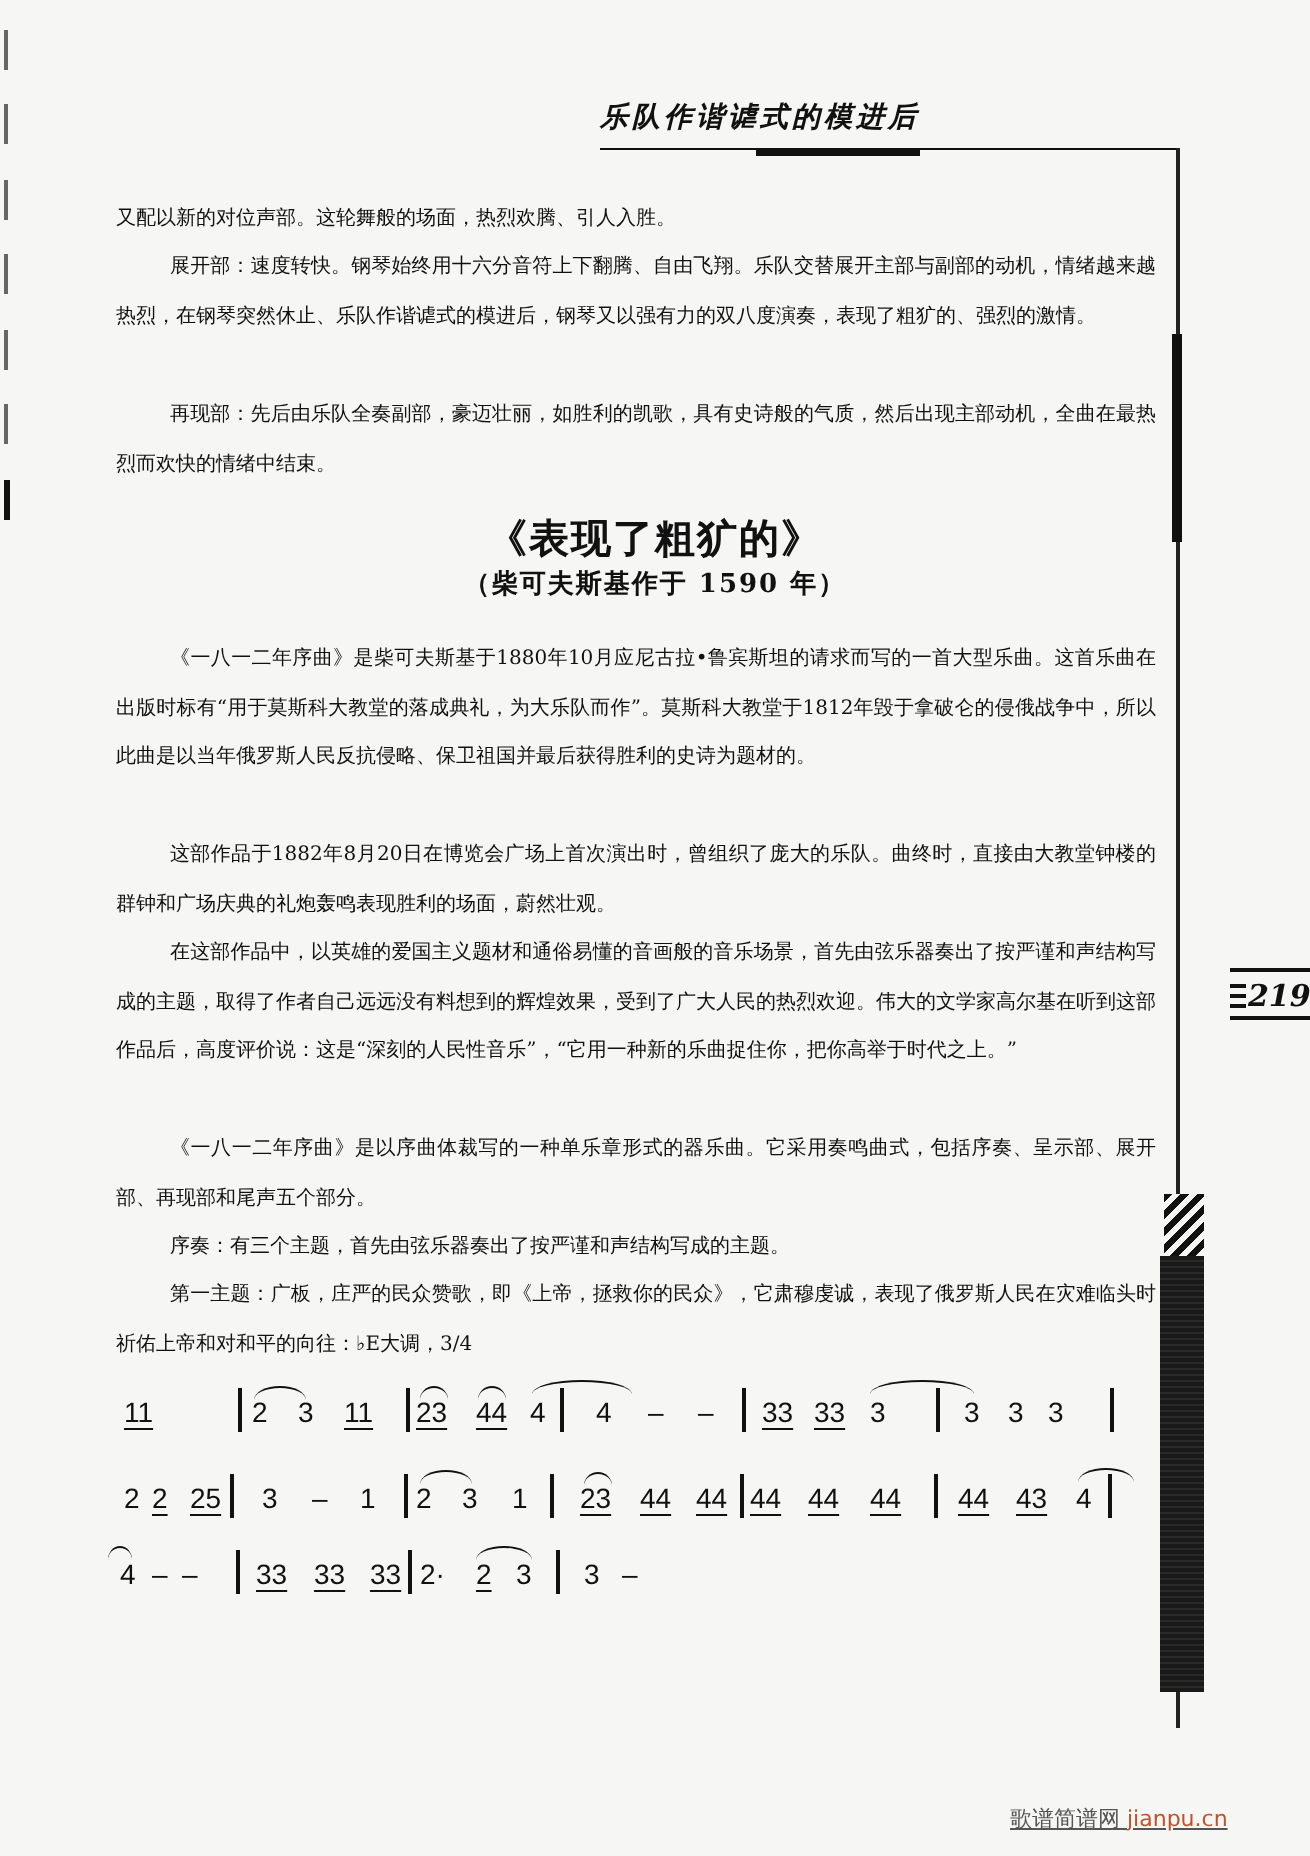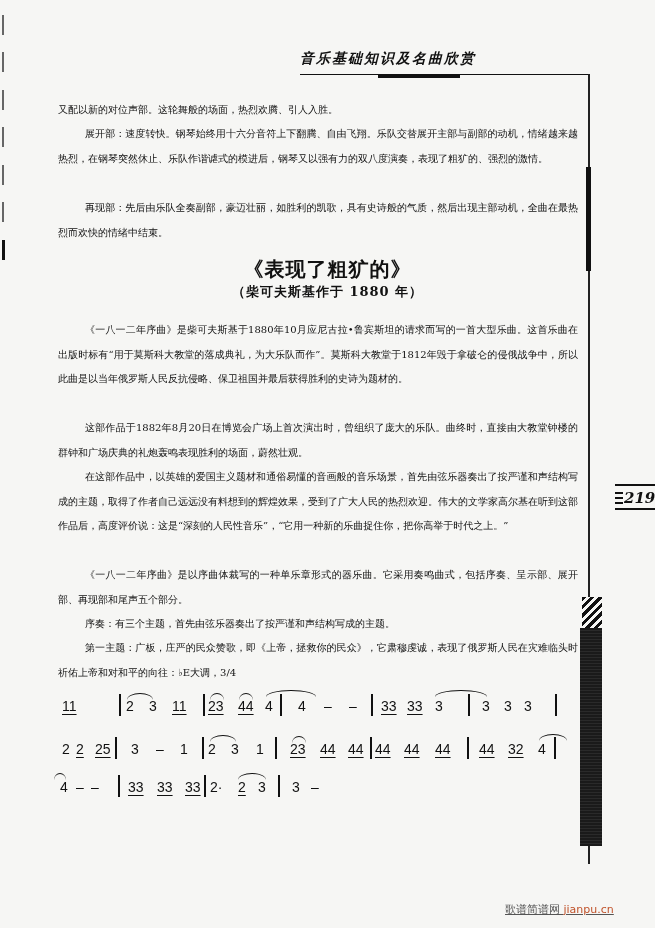--- a/index.html
+++ b/index.html
@@ -49,21 +49,21 @@
 <body>
 
 <div class="tick" style="top:15px;height:20px"></div>
 <div class="tick" style="top:52px;height:20px"></div>
 <div class="tick" style="top:90px;height:20px"></div>
 <div class="tick" style="top:127px;height:20px"></div>
 <div class="tick" style="top:165px;height:20px"></div>
 <div class="tick" style="top:202px;height:20px"></div>
 <div class="tick" style="top:240px;height:20px;background:#111;width:3px"></div>
 
-<div class="header-title">音乐基础知识及名曲欣赏</div>
+<div class="header-title">乐队作谐谑式的模进后</div>
 <div class="header-rule"></div>
 <div class="header-bar"></div>
 
 <div class="margin-rule"></div>
 <div class="margin-thick1"></div>
 <div class="pagenum-wrap">
   <div class="pn-line" style="top:0;width:50px"></div>
   <div class="pn-line" style="top:8px;width:48px"></div>
   <div class="pn-line" style="top:13px;width:48px"></div>
   <div class="pn-line" style="top:18px;width:48px"></div>
@@ -71,21 +71,21 @@
   <span class="pagenum">219</span>
 </div>
 <div class="hatch"></div>
 <div class="margin-thick2"></div>
 
 <div class="para" style="top:98px">又配以新的对位声部。这轮舞般的场面，热烈欢腾、引人入胜。</div>
 <div class="para indent" style="top:122px">展开部：速度转快。钢琴始终用十六分音符上下翻腾、自由飞翔。乐队交替展开主部与副部的动机，情绪越来越热烈，在钢琴突然休止、乐队作谐谑式的模进后，钢琴又以强有力的双八度演奏，表现了粗犷的、强烈的激情。</div>
 <div class="para indent" style="top:196px">再现部：先后由乐队全奏副部，豪迈壮丽，如胜利的凯歌，具有史诗般的气质，然后出现主部动机，全曲在最热烈而欢快的情绪中结束。</div>
 
 <div class="title">《表现了粗犷的》</div>
-<div class="subtitle">（柴可夫斯基作于 1880 年）</div>
+<div class="subtitle">（柴可夫斯基作于 1590 年）</div>
 
 <div class="para indent" style="top:318px">《一八一二年序曲》是柴可夫斯基于1880年10月应尼古拉•鲁宾斯坦的请求而写的一首大型乐曲。这首乐曲在出版时标有“用于莫斯科大教堂的落成典礼，为大乐队而作”。莫斯科大教堂于1812年毁于拿破仑的侵俄战争中，所以此曲是以当年俄罗斯人民反抗侵略、保卫祖国并最后获得胜利的史诗为题材的。</div>
 <div class="para indent" style="top:416px">这部作品于1882年8月20日在博览会广场上首次演出时，曾组织了庞大的乐队。曲终时，直接由大教堂钟楼的群钟和广场庆典的礼炮轰鸣表现胜利的场面，蔚然壮观。</div>
 <div class="para indent" style="top:465px">在这部作品中，以英雄的爱国主义题材和通俗易懂的音画般的音乐场景，首先由弦乐器奏出了按严谨和声结构写成的主题，取得了作者自己远远没有料想到的辉煌效果，受到了广大人民的热烈欢迎。伟大的文学家高尔基在听到这部作品后，高度评价说：这是“深刻的人民性音乐”，“它用一种新的乐曲捉住你，把你高举于时代之上。”</div>
 <div class="para indent" style="top:563px">《一八一二年序曲》是以序曲体裁写的一种单乐章形式的器乐曲。它采用奏鸣曲式，包括序奏、呈示部、展开部、再现部和尾声五个部分。</div>
 <div class="para indent" style="top:612px">序奏：有三个主题，首先由弦乐器奏出了按严谨和声结构写成的主题。</div>
 <div class="para indent" style="top:636px">第一主题：广板，庄严的民众赞歌，即《上帝，拯救你的民众》，它肃穆虔诚，表现了俄罗斯人民在灾难临头时祈佑上帝和对和平的向往：♭E大调，3/4</div>
 
 <div class="nrow" style="top:690px;width:520px">
   <span class="note ul" style="left:4px">11</span>
@@ -134,21 +134,21 @@
   <div class="slur" style="left:234px;top:3px;width:14px"></div>
   <span class="note ul" style="left:232px">23</span>
   <span class="note ul" style="left:262px">44</span>
   <span class="note ul" style="left:290px">44</span>
   <div class="bar" style="left:312px"></div>
   <span class="note ul" style="left:317px">44</span>
   <span class="note ul" style="left:346px">44</span>
   <span class="note ul" style="left:377px">44</span>
   <div class="bar" style="left:409px"></div>
   <span class="note ul" style="left:421px">44</span>
-  <span class="note ul" style="left:450px">32</span>
+  <span class="note ul" style="left:450px">43</span>
   <div class="slur" style="left:481px;top:1px;width:28px"></div>
   <span class="note" style="left:480px">4</span>
   <div class="bar" style="left:496px"></div>
 </div>
 
 <div class="nrow" style="top:771px;width:520px">
   <div class="slur" style="left:-4px;top:2px;width:12px;border-radius:50% 50% 0 0/100% 100% 0 0"></div>
   <span class="note" style="left:2px">4</span>
   <span class="note" style="left:18px">–</span>
   <span class="note" style="left:33px">–</span>

